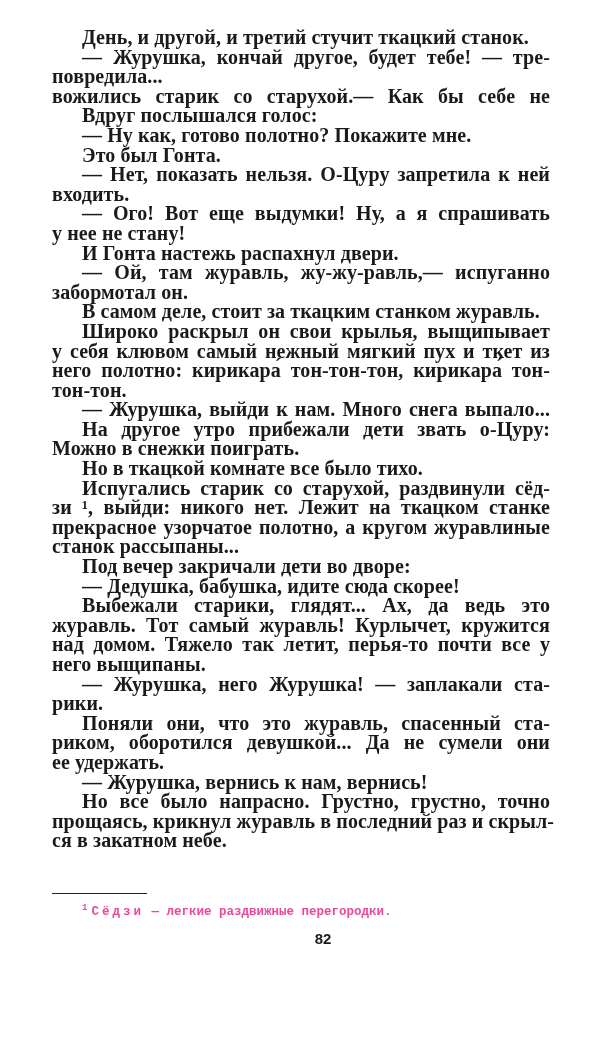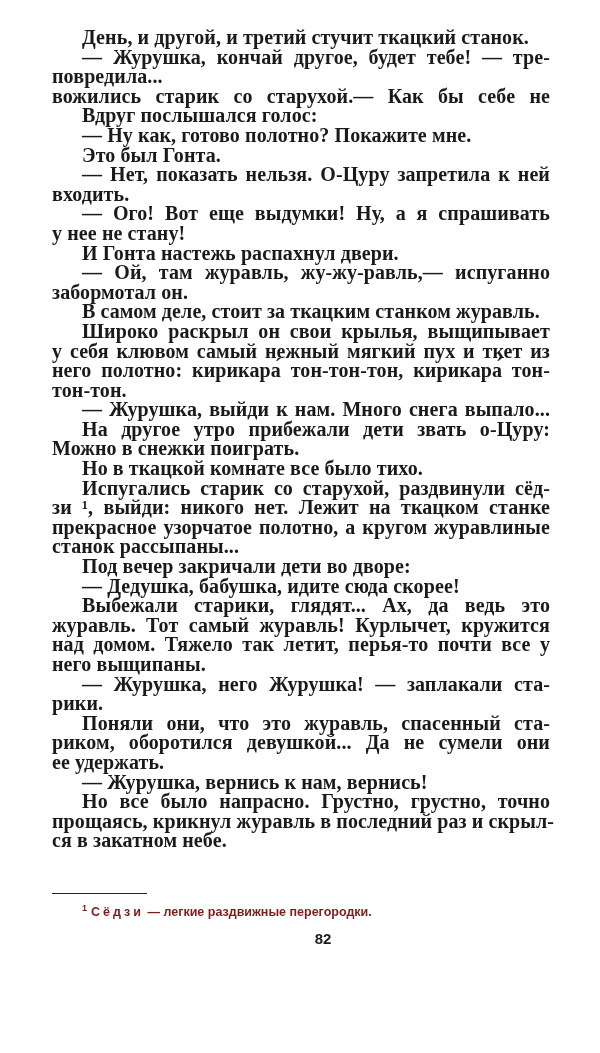--- a/index.html
+++ b/index.html
@@ -51,24 +51,24 @@
       left: 52px;
       top: 893px;
       width: 95px;
       height: 0;
       border-top: 1.5px solid #222;
     }
     .footnote {
       position: absolute;
       left: 82px;
       top: 903px;
-      font-family: Liberation Sans, sans-serif;
+      font-family: Liberation Mono, monospace;
       font-size: 12.5px;
       font-weight: bold;
-      color: #7f1d1d;
+      color: #ec4899;
       white-space: nowrap;
     }
     .footnote .fn-mark {
       font-size: 9px;
       vertical-align: super;
       margin-right: 4px;
     }
     .footnote .term {
       letter-spacing: 3px;
     }

